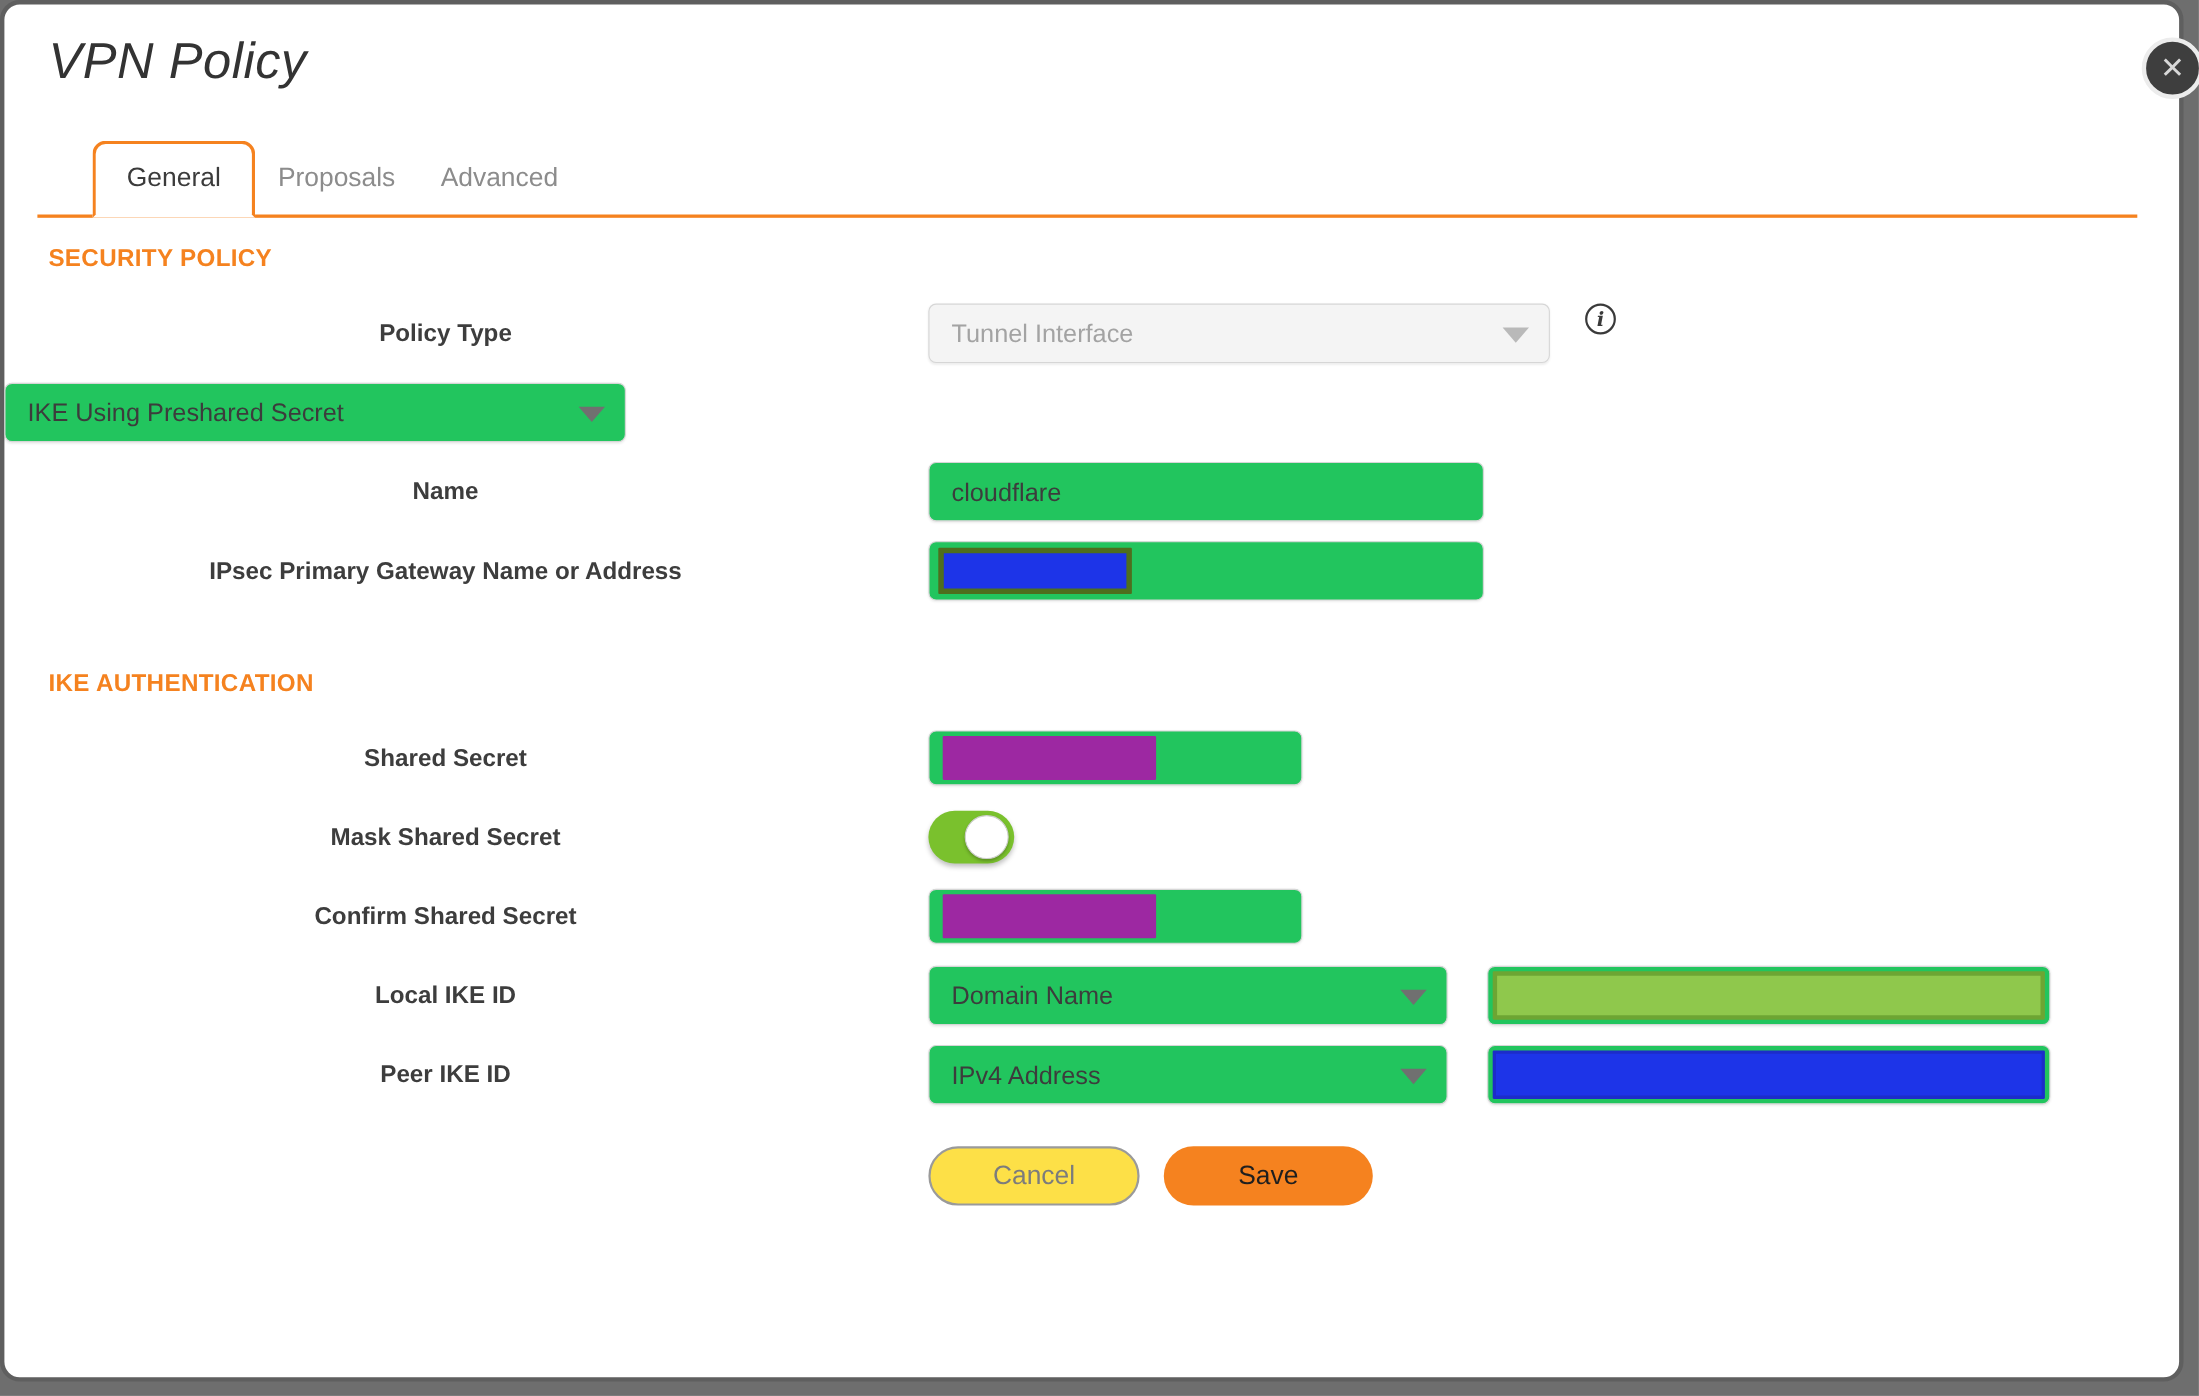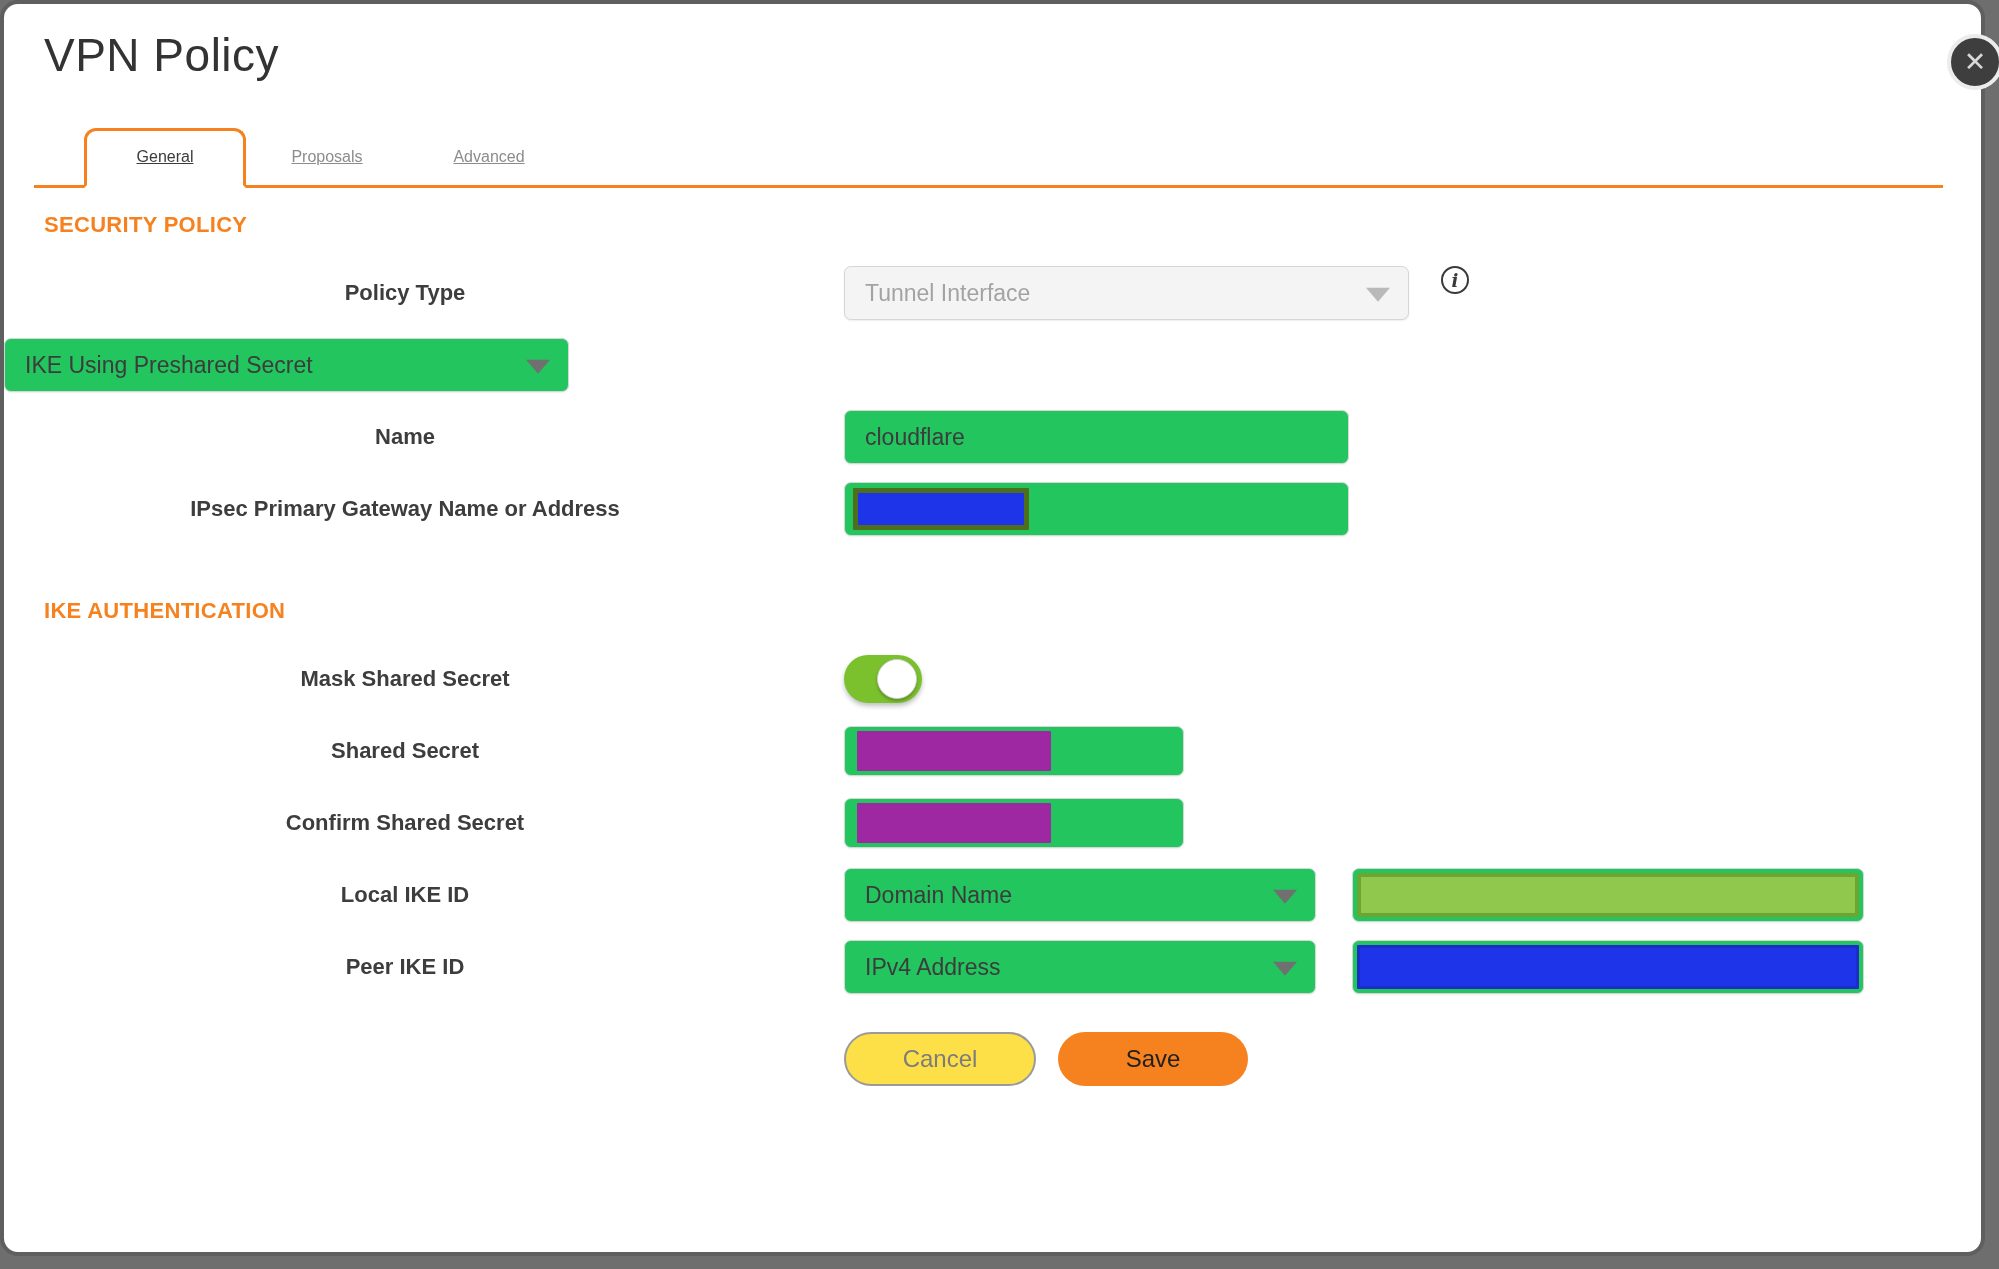--- a/index.html
+++ b/index.html
@@ -26,40 +26,40 @@
   }
   .dialog{
     position:absolute;top:0;left:0;
     width:1985px;height:1256px;
     background:#fff;
     border:4px solid #5f5f5f;
     border-radius:18px;
   }
   .dialog-title{
     font-size:46px;font-weight:400;color:#333;
-    margin:24px 0 0 40px;letter-spacing:.5px;
+    margin:24px 0 0 40px;letter-spacing:.5px;font-style:italic;
   }
   .close-btn{
     position:absolute;top:30px;right:-22px;
     width:56px;height:56px;border-radius:50%;
     background:#3e3e3e;border:4px solid #ececec;
     display:flex;align-items:center;justify-content:center;
     color:#d8d8d8;font-size:27px;line-height:1;cursor:pointer;
   }
   
   .tab-strip{
     display:flex;align-items:flex-end;
     margin:46px 38px 0 30px;
     border-bottom:3px solid var(--accent-orange);
     padding-left:50px;
   }
   .tab{
-    width:162px;text-align:center;
-    font-size:16px;padding:17px 0 19px 0;
-    color:var(--text-muted);cursor:pointer;text-decoration:underline;
+    width:148px;text-align:center;
+    font-size:24px;padding:17px 0 19px 0;
+    color:var(--text-muted);cursor:pointer;
   }
   .tab.active{
     color:var(--text-dark);
     background:#fff;
     border:3px solid var(--accent-orange);
     border-bottom:3px solid #fff;
     border-radius:12px 12px 0 0;
     margin-bottom:-3px;
   }
   
@@ -224,33 +224,33 @@
     <div class="field-area">
       <div class="text-input" style="padding:0 4px;">
         <div class="redact blue-block"></div>
       </div>
     </div>
   </div>
 
   <div class="section-heading second">IKE AUTHENTICATION</div>
 
   <div class="form-row">
+    <div class="form-label">Shared Secret</div>
+    <div class="field-area">
+      <div class="text-input secret">
+        <div class="redact purple-block"></div>
+      </div>
+    </div>
+  </div>
+
+  <div class="form-row">
     <div class="form-label">Mask Shared Secret</div>
     <div class="field-area">
       <div class="toggle">
         <div class="knob"></div>
-      </div>
-    </div>
-  </div>
-
-  <div class="form-row">
-    <div class="form-label">Shared Secret</div>
-    <div class="field-area">
-      <div class="text-input secret">
-        <div class="redact purple-block"></div>
       </div>
     </div>
   </div>
 
   <div class="form-row">
     <div class="form-label">Confirm Shared Secret</div>
     <div class="field-area">
       <div class="text-input secret">
         <div class="redact purple-block"></div>
       </div>

